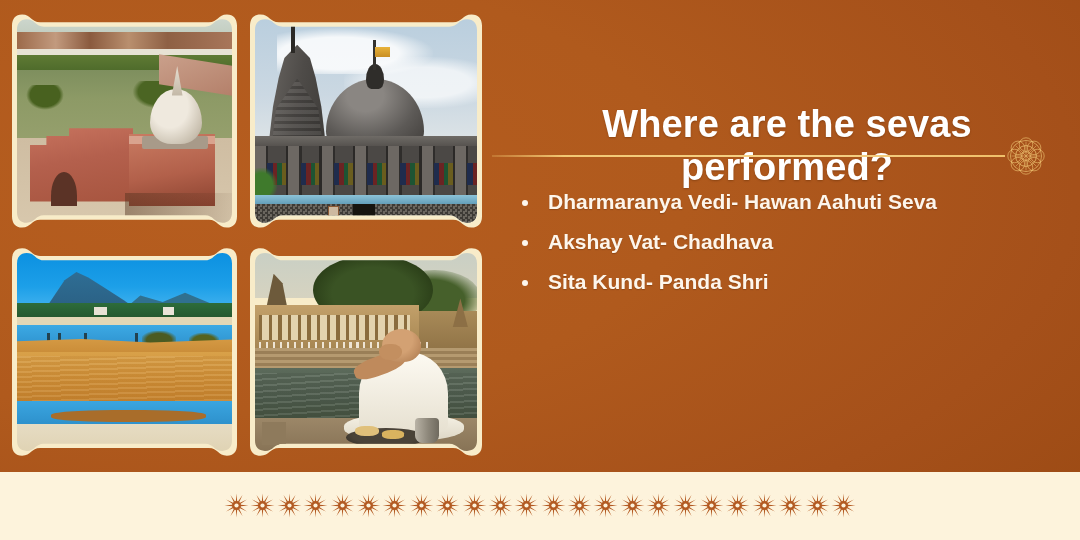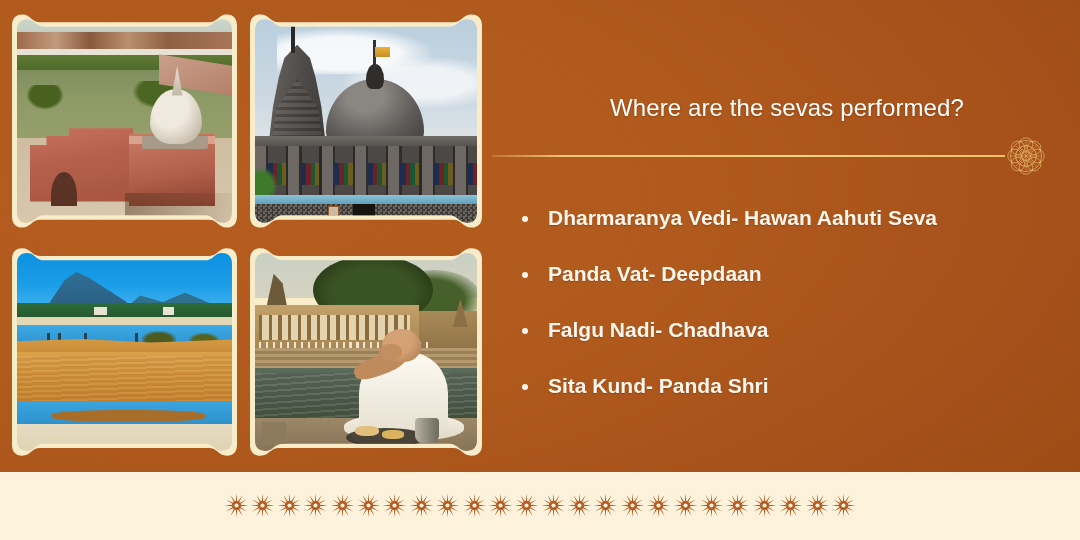--- a/index.html
+++ b/index.html
@@ -237,22 +237,22 @@
     top: 0;
     width: 588px;
     height: 472px;
   }
   .title {
     position: absolute;
     left: 30px;
     top: 78px;
     width: 530px;
     color: #ffffff;
-    font-size: 24px;
-    font-weight: normal;
+    font-size: 38px;
+    font-weight: bold;
     letter-spacing: .1px;
     text-align: center;
     text-shadow: 0 1px 2px rgba(70,30,0,.35);
   }
   .divider {
     position: absolute;
     left: 0;
     top: 155px;
     width: 513px;
     height: 1.5px;
@@ -277,21 +277,20 @@
   }
   .bullets li {
     position: relative;
     color: #fdf6ec;
     font-size: 21px;
     font-weight: bold;
     line-height: 40px;
     padding-left: 34px;
     text-shadow: 0 1px 1px rgba(70,30,0,.3);
     white-space: nowrap;
-    margin-top: 16px;
   }
   .bullets li::before {
     content: "";
     position: absolute;
     left: 8px;
     top: 18px;
     width: 6px;
     height: 6px;
     border-radius: 50%;
     background: #fdf6ec;
@@ -445,22 +444,21 @@
   </div>
 
   <div class="right-col">
 
     <h1 class="title">Where are the sevas performed?</h1>
 
     <div class="divider"></div>
 
     <ul class="bullets">
       <li>Dharmaranya Vedi- Hawan Aahuti Seva</li>
-      <li>Panda Vat- Deepdaan</li>
-      <li>Falgu Nadi- Chadhava</li>
+      <li>Akshay Vat- Chadhava</li>
       <li>Sita Kund- Panda Shri</li>
     </ul>
   </div>
 
   <svg class="mandala" viewBox="0 0 100 100" fill="none" stroke="#f0c675" stroke-width="1.4">
     <g id="mandala-g">
       <circle cx="50" cy="50" r="8"></circle>
       <circle cx="50" cy="50" r="20"></circle>
       <circle cx="50" cy="50" r="30" stroke-width="1.2"></circle>
     </g>

